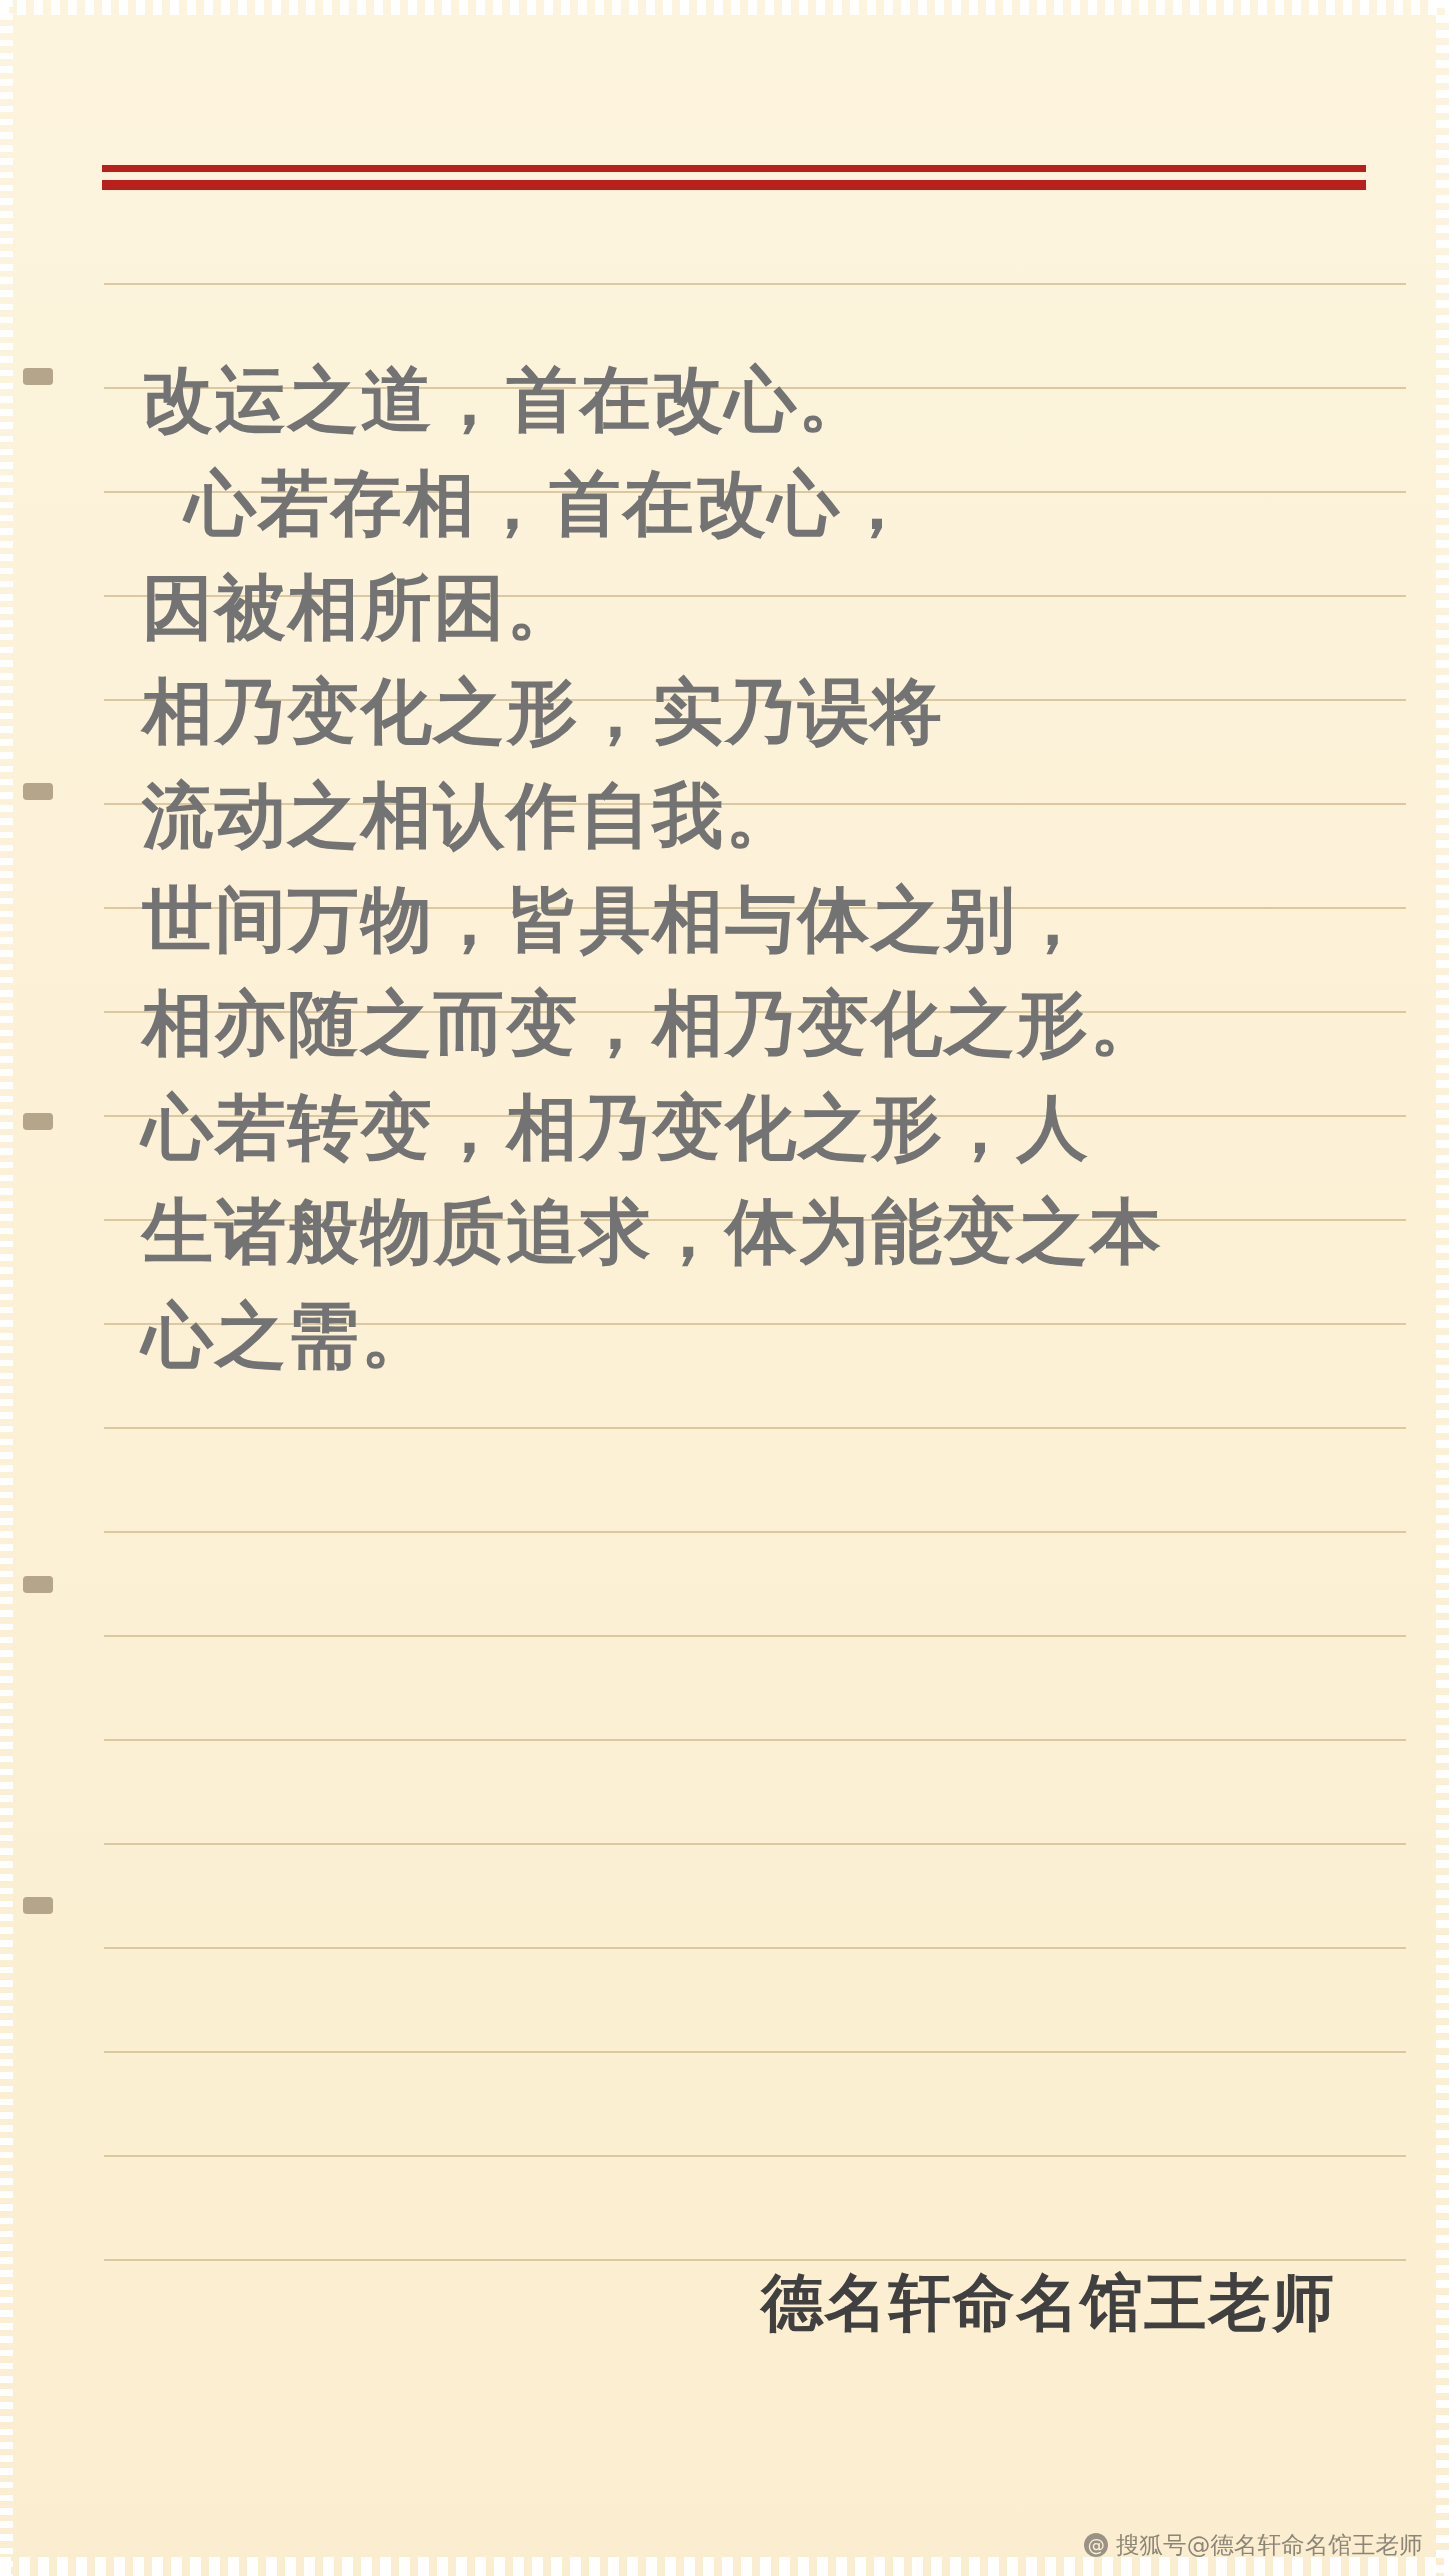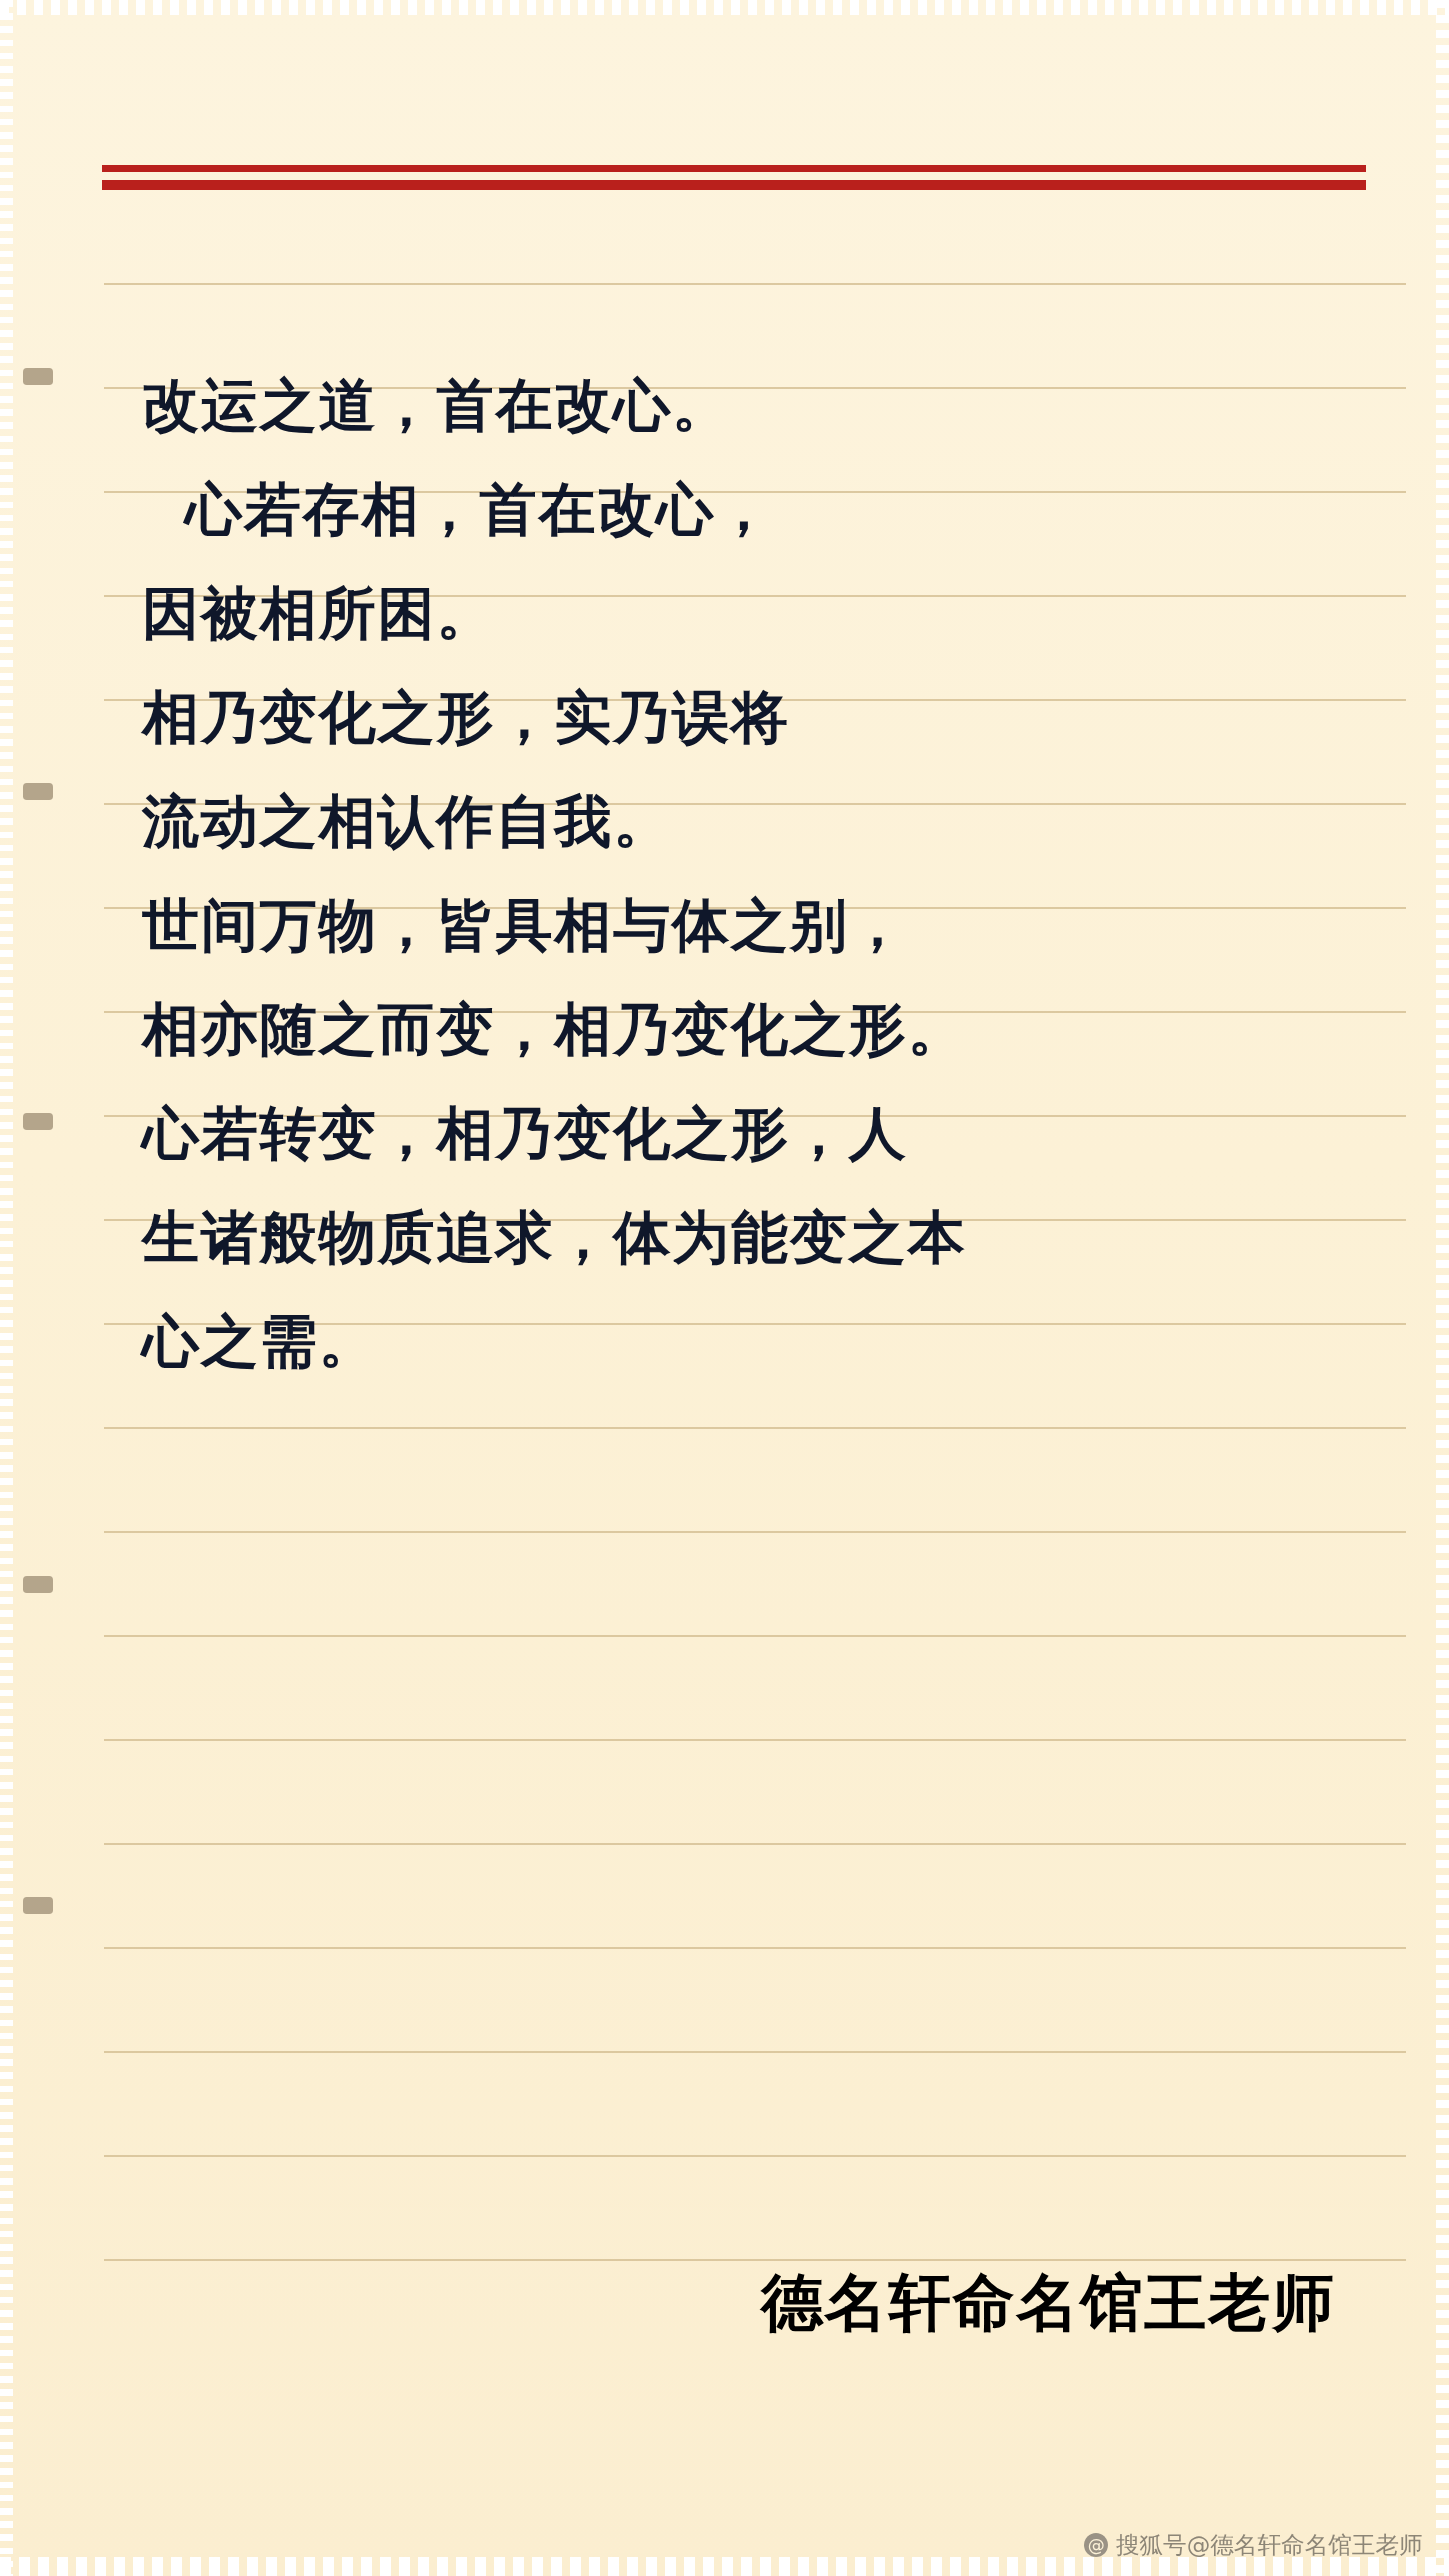--- a/index.html
+++ b/index.html
@@ -127,36 +127,36 @@
   
   .verse {
     position: absolute;
     left: 142px;
     top: 311px;
     width: 1227px;
   }
   .verse-line {
     height: 104px;
     line-height: 104px;
-    font-size: 57px;
-    color: #0f172a;
-    font-family: Liberation Sans, sans-serif;
+    font-size: 71px;
+    color: #737373;
+    font-family: Liberation Mono, monospace;
     font-weight: 600;
     letter-spacing: 1.9px;
     white-space: pre;
   }
   .indent-1 { padding-left: 43px; }
 
   .signature {
     position: absolute;
     right: 113px;
     top: 2265px;
     font-size: 62px;
     line-height: 75px;
-    color: #000000;
+    color: #404040;
     font-family: "DejaVu Serif", "Liberation Serif", serif;
     font-weight: 600;
     letter-spacing: 1.9px;
     white-space: pre;
   }
 
   
   .watermark {
     position: absolute;
     right: 26.4px;

